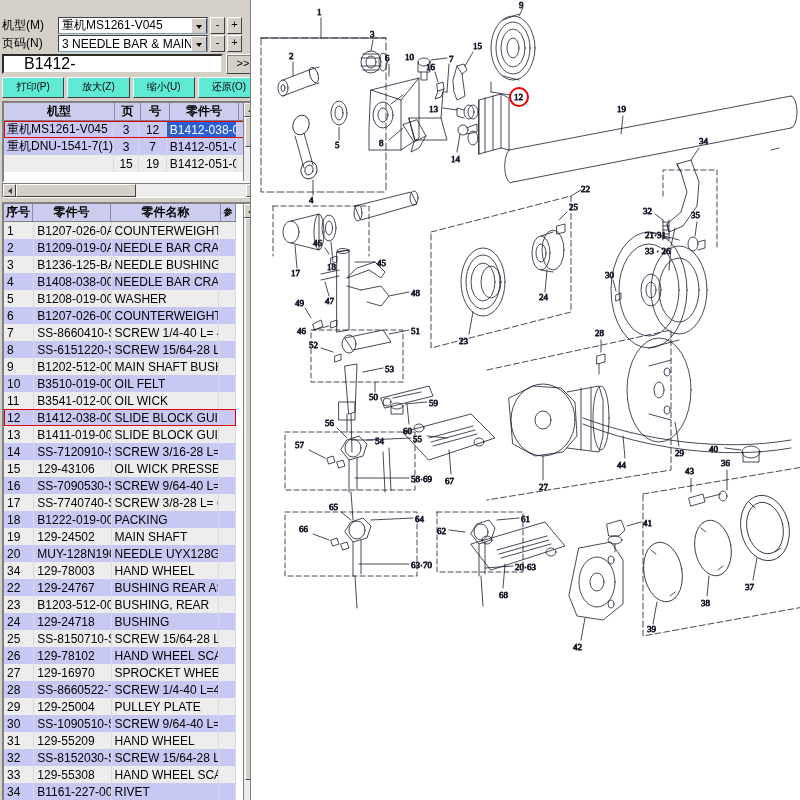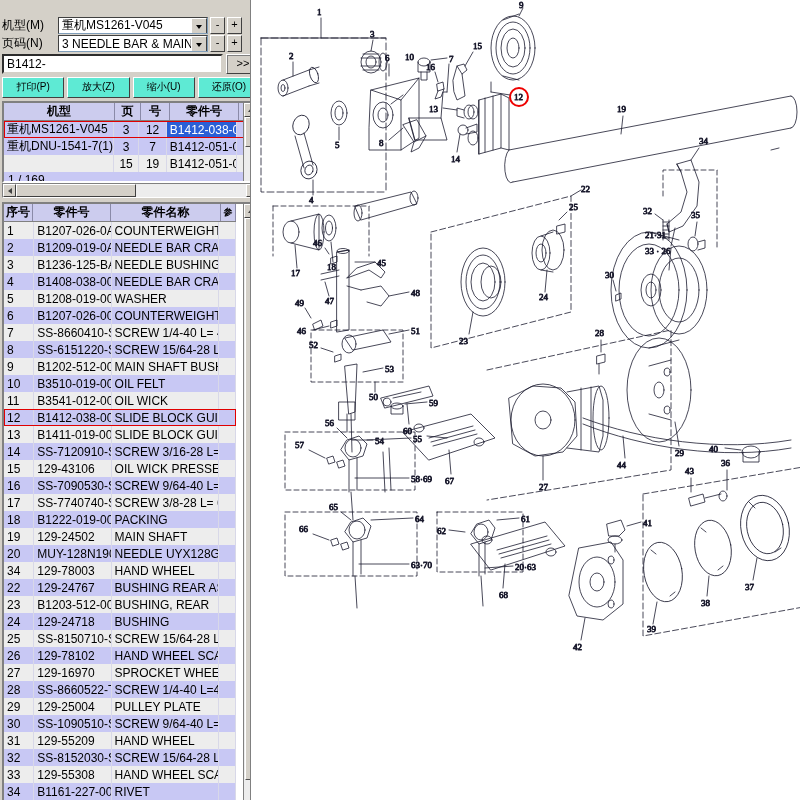--- a/index.html
+++ b/index.html
@@ -48,21 +48,21 @@
   .chk.on:after{
     content:"";position:absolute;left:2px;top:1px;width:3px;height:6px;
     border:solid #000;border-width:0 2px 2px 0;transform:rotate(40deg);
   }
 
   
   #searchrow{display:flex;align-items:center;margin:2px 2px 0 2px;}
   #searchbox{
     flex:1;height:16px;background:#fff;border:2px inset #d4d0c8;
     border-top-color:#808080;border-left-color:#808080;
-    font-size:12px;padding-left:3px;line-height:16px;overflow:hidden;white-space:nowrap;
+    font-size:16px;padding-left:20px;line-height:16px;overflow:hidden;white-space:nowrap;
   }
   #gobtn{
     width:32px;height:18px;margin-left:3px;background:#d4d0c8;
     border:1px solid #fff;border-right-color:#404040;border-bottom-color:#404040;
     box-shadow:1px 1px 0 #808080 inset;
     font-size:11px;text-align:center;line-height:17px;
   }
 
   
   #btnbar{display:flex;margin:3px 2px 3px 2px;}
@@ -203,21 +203,20 @@
         <div class="gc c3">B1412-051-000</div>
         <div class="gc c4"></div>
       </div>
       <div class="grow rw-odd" style="background:#ededed;">
         <div class="gc c0"></div>
         <div class="gc c1 ctr">15</div>
         <div class="gc c2 ctr">19</div>
         <div class="gc c3">B1412-051-000</div>
         <div class="gc c4"></div>
       </div>
-      <div id="mcount">1 / 169</div>
       <div class="vscroll" style="border-left:1px solid #808080;">
         <div class="varr">
             <i class="tri-u"></i>
           </div>
         <div class="vthumb" style="top:14px;height:28px;"></div>
       </div>
     </div>
 
     <div class="hscroll">
       <div class="harr">

